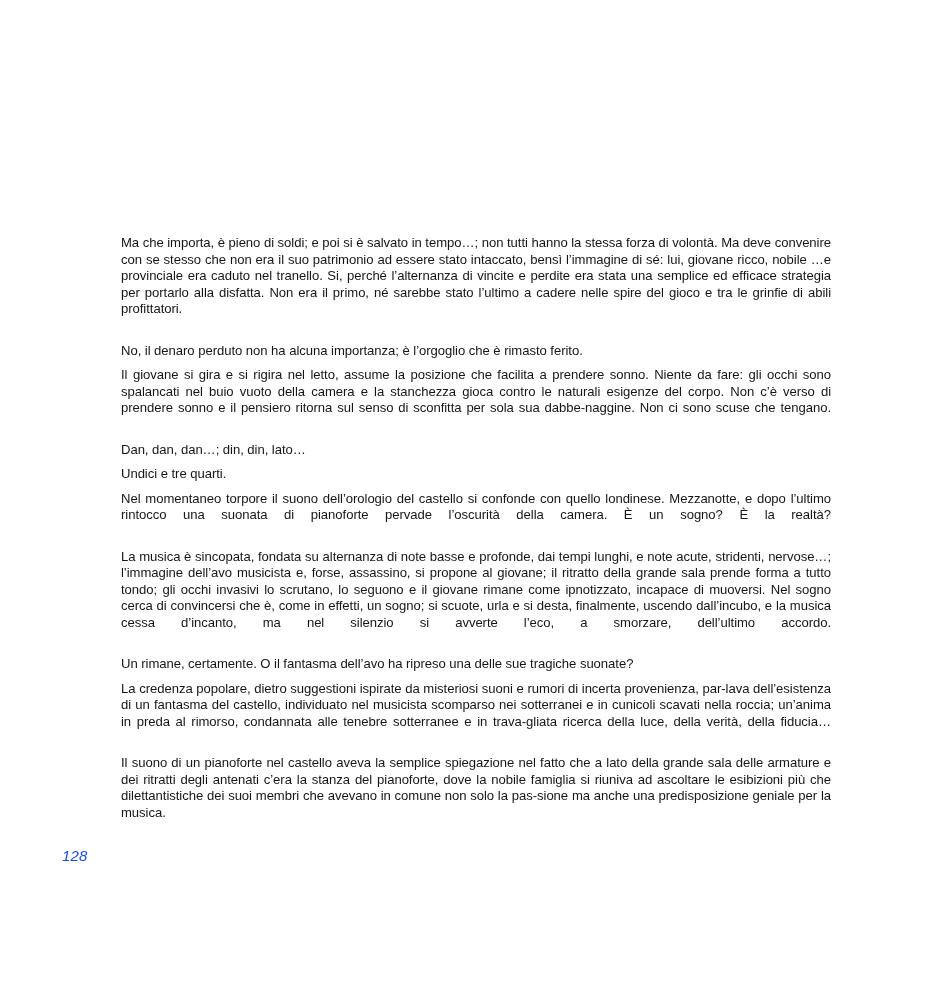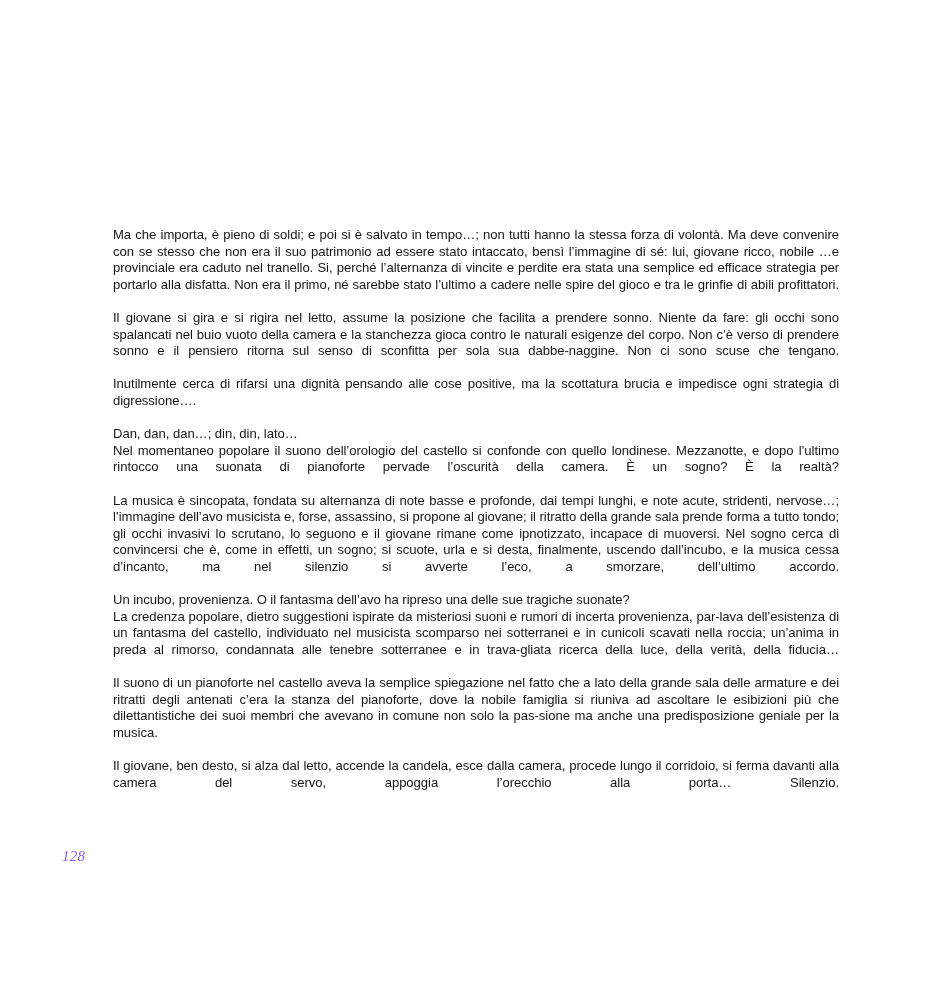--- a/index.html
+++ b/index.html
@@ -26,21 +26,21 @@
 
   
   #text-block {
     position: absolute;
     left: 113px;
     top: 227px;
     width: 726px;
   }
 
   .para {
-    margin: 0;
+    margin: 8px;
     text-align: justify;
     text-justify: inter-word;
     font-size: 13.1px;
     line-height: 16.6px;
     letter-spacing: -0.05px;
     word-spacing: 0px;
     color: #161616;
     -webkit-font-smoothing: none;
   }
 
@@ -55,41 +55,41 @@
   .para.short {
     text-align: left;
   }
   .para.short:after { content: none; display: none; }
 
   
   #folio {
     position: absolute;
     left: 62px;
     top: 848px;
-    font-family: Liberation Serif, serif;
+    font-family: Liberation Sans, sans-serif;
     font-style: italic;
     font-size: 15px;
     line-height: 16px;
-    color: #8b5cf6;
+    color: #1d4ed8;
     letter-spacing: 0.2px;
   }
 </style>
 </head>
 <body>
 
 <div id="page">
 
   <div id="text-block">
     <p class="para">Ma che importa, è pieno di soldi; e poi si è salvato in tempo…; non tutti hanno la stessa forza di volontà. Ma deve convenire con se stesso che non era il suo patrimonio ad essere stato intaccato, bensì l’immagine di sé: lui, giovane ricco, nobile …e provinciale era caduto nel tranello. Si, perché l’alternanza di vincite e perdite era stata una semplice ed efficace strategia per portarlo alla disfatta. Non era il primo, né sarebbe stato l’ultimo a cadere nelle spire del gioco e tra le grinfie di abili profittatori.</p>
+    <p class="para short">No, il denaro perduto non ha alcuna importanza; è l’orgoglio che è rimasto ferito.</p>
     <p class="para">Il giovane si gira e si rigira nel letto, assume la posizione che facilita a prendere sonno. Niente da fare: gli occhi sono spalancati nel buio vuoto della camera e la stanchezza gioca contro le naturali esigenze del corpo. Non c’è verso di prendere sonno e il pensiero ritorna sul senso di sconfitta per sola sua dabbe-naggine. Non ci sono scuse che tengano.</p>
-    <p class="para">Inutilmente cerca di rifarsi una dignità pensando alle cose positive, ma la scottatura brucia e impedisce ogni strategia di digressione….</p>
     <p class="para short">Dan, dan, dan…; din, din, lato…</p>
-    <p class="para">Nel momentaneo popolare il suono dell’orologio del castello si confonde con quello londinese. Mezzanotte, e dopo l’ultimo rintocco una suonata di pianoforte pervade l’oscurità della camera. È un sogno? È la realtà?</p>
+    <p class="para short">Undici e tre quarti.</p>
+    <p class="para">Nel momentaneo torpore il suono dell’orologio del castello si confonde con quello londinese. Mezzanotte, e dopo l’ultimo rintocco una suonata di pianoforte pervade l’oscurità della camera. È un sogno? È la realtà?</p>
     <p class="para">La musica è sincopata, fondata su alternanza di note basse e profonde, dai tempi lunghi, e note acute, stridenti, nervose…; l’immagine dell’avo musicista e, forse, assassino, si propone al giovane; il ritratto della grande sala prende forma a tutto tondo; gli occhi invasivi lo scrutano, lo seguono e il giovane rimane come ipnotizzato, incapace di muoversi. Nel sogno cerca di convincersi che è, come in effetti, un sogno; si scuote, urla e si desta, finalmente, uscendo dall’incubo, e la musica cessa d’incanto, ma nel silenzio si avverte l’eco, a smorzare, dell’ultimo accordo.</p>
-    <p class="para short">Un incubo, provenienza. O il fantasma dell’avo ha ripreso una delle sue tragiche suonate?</p>
+    <p class="para short">Un rimane, certamente. O il fantasma dell’avo ha ripreso una delle sue tragiche suonate?</p>
     <p class="para">La credenza popolare, dietro suggestioni ispirate da misteriosi suoni e rumori di incerta provenienza, par-lava dell’esistenza di un fantasma del castello, individuato nel musicista scomparso nei sotterranei e in cunicoli scavati nella roccia; un’anima in preda al rimorso, condannata alle tenebre sotterranee e in trava-gliata ricerca della luce, della verità, della fiducia…</p>
     <p class="para">Il suono di un pianoforte nel castello aveva la semplice spiegazione nel fatto che a lato della grande sala delle armature e dei ritratti degli antenati c’era la stanza del pianoforte, dove la nobile famiglia si riuniva ad ascoltare le esibizioni più che dilettantistiche dei suoi membri che avevano in comune non solo la pas-sione ma anche una predisposizione geniale per la musica.</p>
-    <p class="para">Il giovane, ben desto, si alza dal letto, accende la candela, esce dalla  camera, procede lungo il corridoio, si ferma davanti alla camera del servo, appoggia l’orecchio alla porta… Silenzio.</p>
   </div>
 
   <div id="folio">128</div>
 
 </div>
 
 </body></html>

